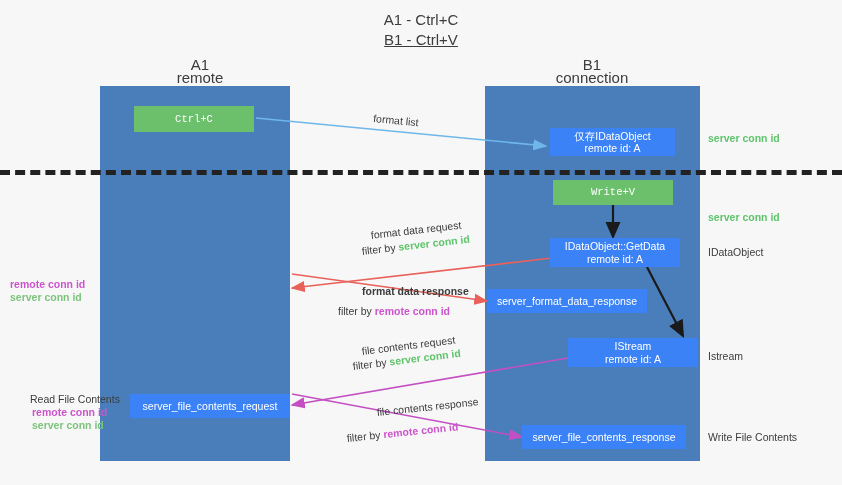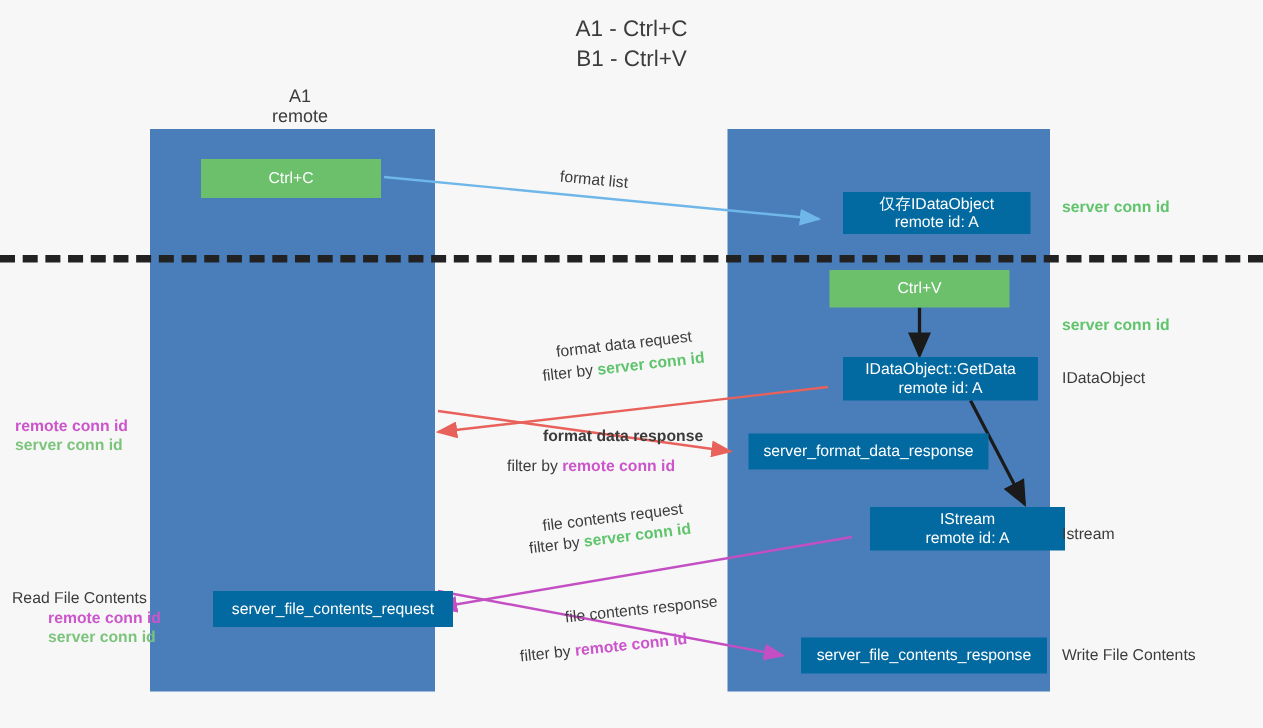--- a/index.html
+++ b/index.html
@@ -1,48 +1,52 @@
 <!DOCTYPE html>
 <html><head>
 <meta charset="utf-8">
 <style>
   html,body{margin:0;padding:0;}
   body{width:842px;height:485px;background:#f7f7f7;font-family:"Liberation Sans",sans-serif;overflow:hidden;}
   #stage{position:relative;width:842px;height:425px;padding-left:43px;}
   .col{position:absolute;background:#4a7ebb;}
-  .colhdr{position:absolute;text-align:center;font-size:12px;color:#3c3c3c;line-height:13px;}
+  .colhdr{position:absolute;text-align:center;font-size:15px;color:#3c3c3c;line-height:13px;}
   .title{position:absolute;text-align:center;font-size:15px;color:#3c3c3c;line-height:20px;width:842px;left:0;}
   .box{position:absolute;display:flex;flex-direction:column;align-items:center;justify-content:center;
        font-size:10.5px;color:#ffffff;line-height:12.5px;text-align:center;box-sizing:border-box;}
-  .green{background:#6cc06c;}
-  .orange{background:#0369a1;margin-left:12px;}
+  .green{background:#6cc06c;font-family:Liberation Mono, monospace;}
+  .orange{background:#3b82f6;}
   .lbl{position:absolute;font-size:10.5px;color:#3c3c3c;line-height:14px;white-space:nowrap;}
   .lbl.rot{transform-origin:left top;}
   .green-t{color:#5fc46c;font-weight:bold;}
   .mag-t{color:#cc55cc;font-weight:bold;}
   .rightlbl{position:absolute;font-size:10.5px;color:#3c3c3c;white-space:nowrap;}
   .rightlbl.g{color:#5fc46c;font-weight:bold;}
   svg.ov{position:absolute;left:0;top:0;width:842px;height:485px;pointer-events:none;}
   .dashed{position:absolute;left:0;top:170px;width:842px;height:0;border-top:5px dashed #222;}
   .leftlbl{position:absolute;font-size:10.5px;line-height:13px;white-space:nowrap;}
   .leftlbl .m{color:#cc55cc;font-weight:bold;}
   .leftlbl .g{color:#7cc47c;font-weight:bold;}
-  .leftlbl .d{color:#3c3c3c;}
+  .leftlbl .d{color:#3c3c3c;margin-left:22px;}
 </style>
 </head>
 <body>
 
 <div id="stage">
 
   <div class="title" style="top:10px;">A1 - Ctrl+C</div>
-  <div class="title" style="top:30px;">B1 - Ctrl+V</div>
+  <div class="title" style="top:30px;text-decoration:underline;">B1 - Ctrl+V</div>
 
   <div class="colhdr" style="left:140px;top:58px;width:120px;">
     <div>A1</div>
     <div>remote</div>
+  </div>
+  <div class="colhdr" style="left:532px;top:58px;width:120px;">
+    <div>B1</div>
+    <div>connection</div>
   </div>
 
   <div class="col" style="left:100px;top:86px;width:190px;height:375px;"></div>
   <div class="col" style="left:485px;top:86px;width:215px;height:375px;"></div>
 
   <svg class="ov" viewBox="0 0 842 485">
     <defs>
       <marker id="ah-blue" markerWidth="9" markerHeight="7" refX="8" refY="3.5" orient="auto">
         <polygon points="0 0, 9 3.5, 0 7" fill="#6fb7e9"></polygon>
       </marker>
@@ -77,21 +81,21 @@
   <div class="box green" style="left:134px;top:106px;width:120px;height:26px;">
     <span>Ctrl+C</span>
   </div>
 
   <div class="box orange" style="left:550px;top:128px;width:125px;height:28px;">
     <span>仅存IDataObject</span>
     <span>remote id: A</span>
   </div>
 
   <div class="box green" style="left:553px;top:180px;width:120px;height:25px;">
-    <span>Ctrl+V</span>
+    <span>Write+V</span>
   </div>
 
   <div class="box orange" style="left:550px;top:238px;width:130px;height:29px;">
     <span>IDataObject::GetData</span>
     <span>remote id: A</span>
   </div>
 
   <div class="box orange" style="left:568px;top:338px;width:130px;height:29px;">
     <span>IStream</span>
     <span>remote id: A</span>

